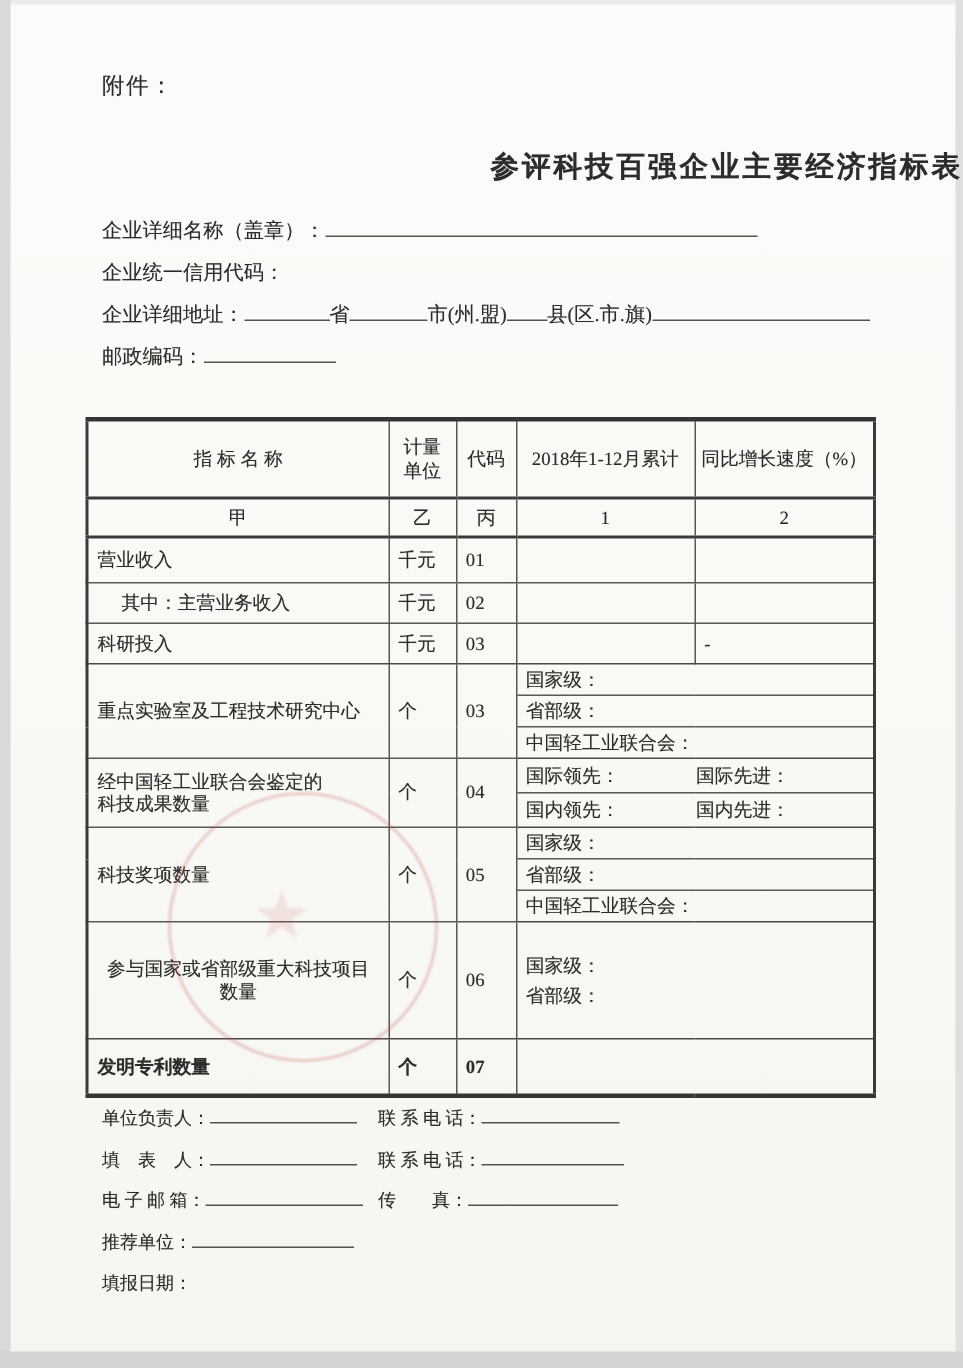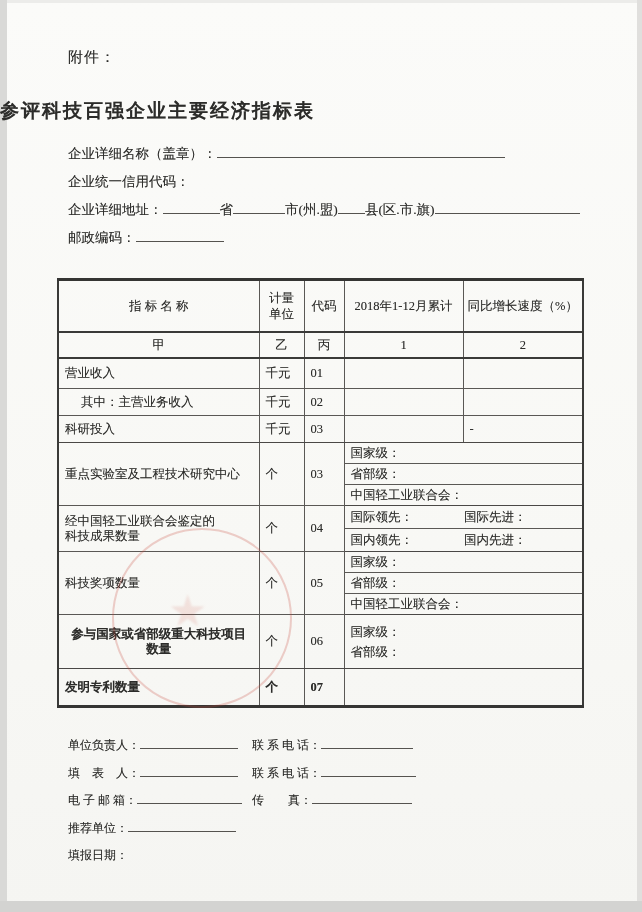--- a/index.html
+++ b/index.html
@@ -18,21 +18,21 @@
   }
   
   .edge-left{position:absolute;left:0;top:0;bottom:0;width:7px;background:#d9d9d7;}
   .edge-right{position:absolute;right:0;top:0;bottom:0;width:5px;background:#e0dfdd;}
   .edge-bottom{position:absolute;left:0;right:0;bottom:0;height:11px;background:#d3d3d1;}
   .edge-top{position:absolute;left:0;right:0;top:0;height:3px;background:#ececea;}
 
   .attachment{position:absolute;left:68px;top:48px;font-size:15px;letter-spacing:1px;}
   .title{
     position:absolute;left:0;top:98px;width:100%;
-    text-align:left;font-size:19px;font-weight:bold;letter-spacing:2px;
+    text-align:right;font-size:19px;font-weight:bold;letter-spacing:2px;
   }
   .info{position:absolute;left:68px;top:140px;font-size:13.5px;line-height:28px;white-space:nowrap;}
   .ul{display:inline-block;border-bottom:1px solid #55534f;height:14px;vertical-align:baseline;}
   .w290{width:288px;} .w57{width:57px;} .w52{width:52px;} .w27{width:27px;} .w145{width:145px;} .w88{width:88px;}
 
   table.ind{
     position:absolute;left:57px;top:278px;
     border-collapse:collapse;table-layout:fixed;
     width:525px;
     font-size:12.5px;
@@ -51,21 +51,21 @@
   tr.r1 td{height:29px;}
   tr.r2 td{height:26px;}
   tr.r3 td{height:26px;}
   tr.sub20 td{height:20px;}
   tr.sub22 td{height:22px;}
   tr.r06 td{height:45px;}
   tr.r07 td{height:36px;font-weight:bold;}
   tr.mainsep td{border-bottom:1.6px solid #4a4846;}
   .indent{padding-left:22px !important;}
   .two-line{line-height:15px;}
-  .tl-center{text-align:center;padding:4px 4px !important;line-height:15px;font-weight:bold;}
+  .tl-center{text-align:center;padding:16px 4px !important;line-height:15px;}
   .pair{display:flex;}
   .pair span:first-child{flex:0 0 49%;}
   .cell-lines{line-height:20px;}
 
   .footer{position:absolute;left:68px;top:732px;font-size:12px;line-height:27.5px;white-space:nowrap;}
   .f-row{display:flex;}
   .f-left{width:184px;}
   .ful{display:inline-block;border-bottom:1px solid #55534f;height:13px;}
   .fw98{width:98px;} .fw92{width:92px;} .fw95{width:95px;} .fw105{width:105px;} .fw100{width:100px;} .fw108{width:108px;}
 

